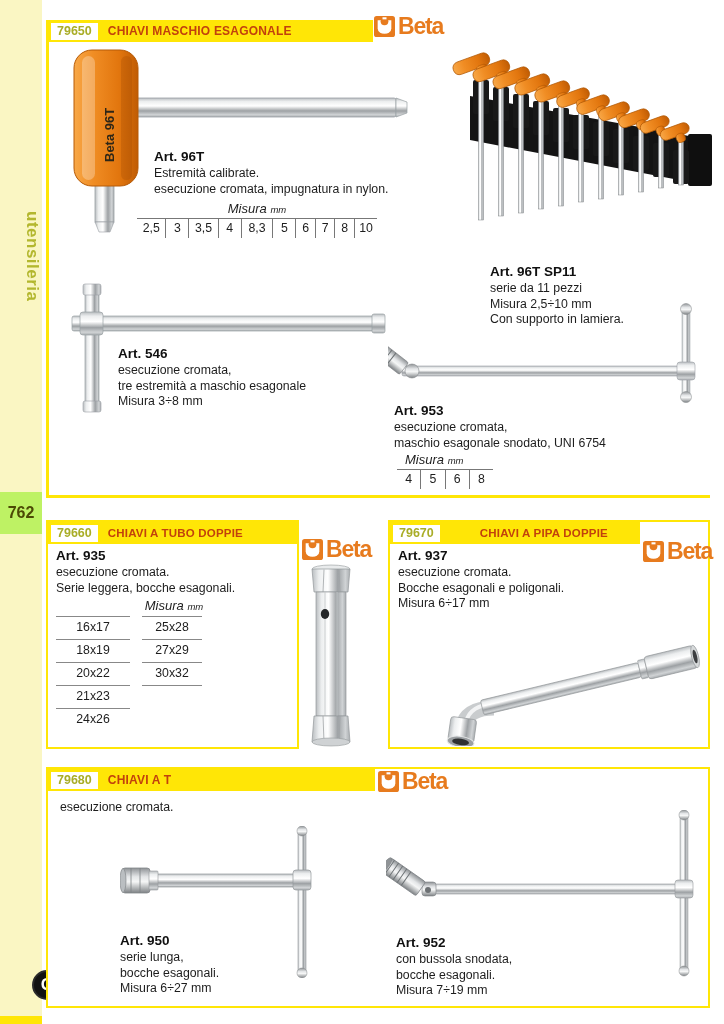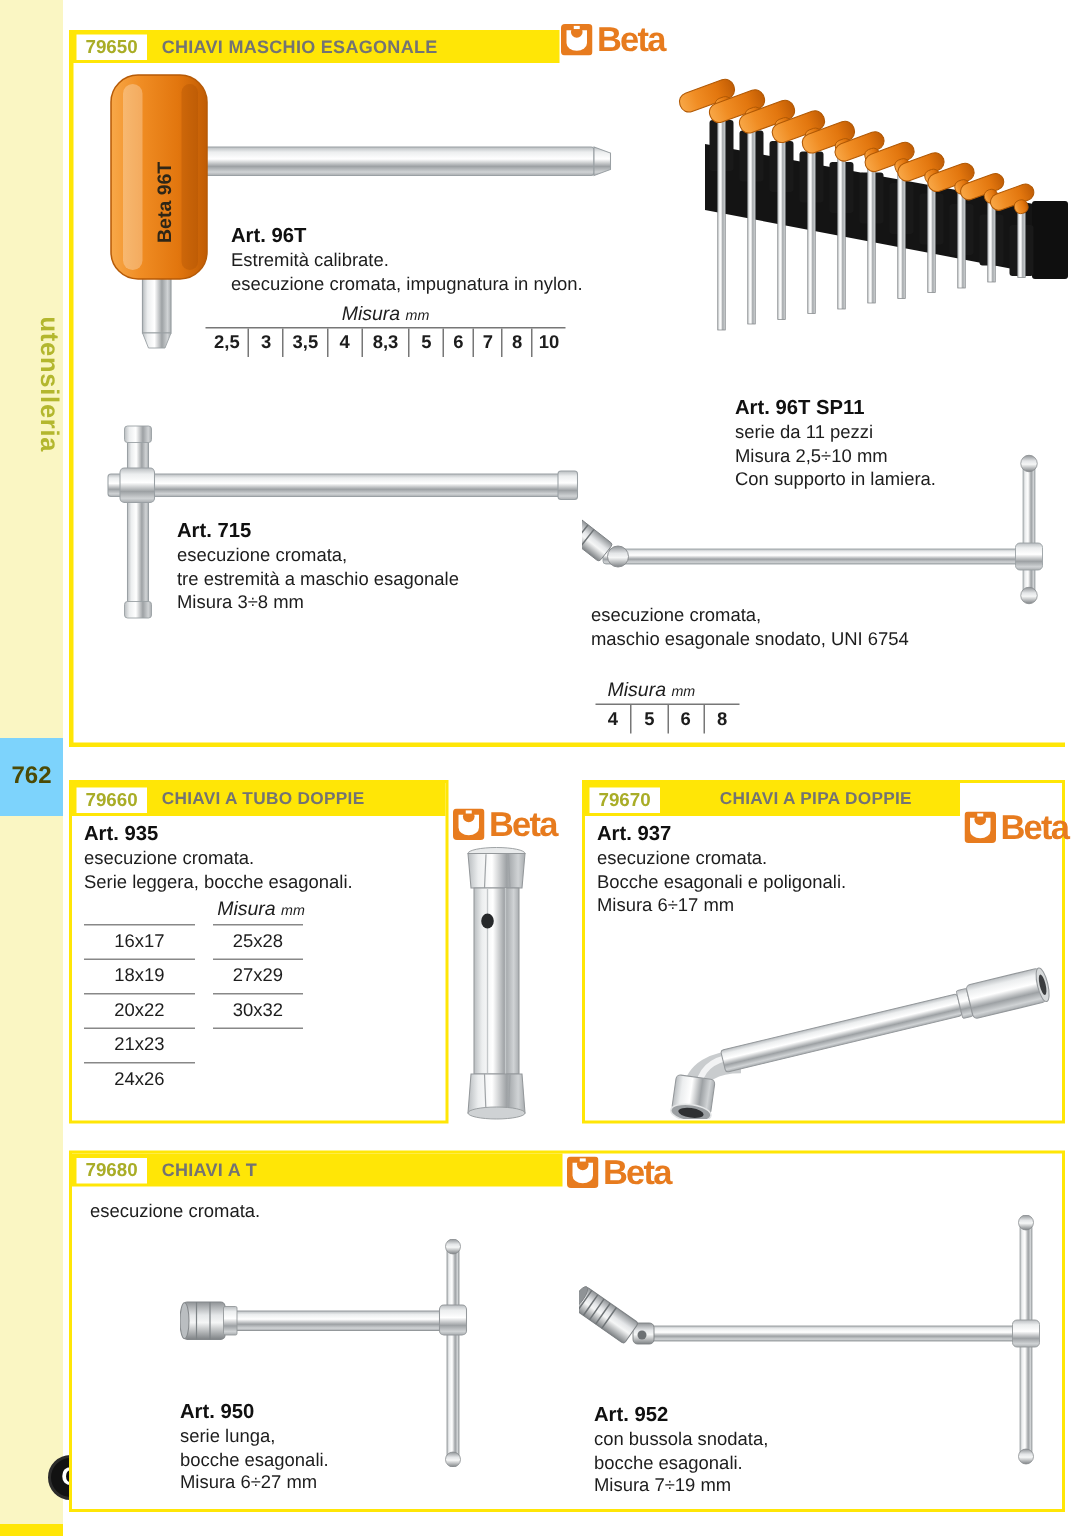--- a/index.html
+++ b/index.html
@@ -3,49 +3,49 @@
 <meta charset="utf-8">
 <style>
   html,body{margin:0;padding:0;background:#fff;}
   .page{position:relative;width:724px;height:1024px;background:#ffffff;overflow:hidden;
         font-family:"Liberation Sans","DejaVu Sans",sans-serif;color:#1d1d1d;}
   
   .sidebar{position:absolute;left:0;top:0;width:42px;height:1016px;background:#faf6c3;}
   .vlabel{position:absolute;left:0;top:196px;width:42px;height:120px;
           writing-mode:vertical-rl;text-align:center;
           font-weight:bold;font-size:17px;letter-spacing:.5px;color:#b3b72e;}
-  .pagebadge{position:absolute;left:0;top:492px;width:42px;height:52px;background:#7dd3fc;
+  .pagebadge{position:absolute;left:0;top:492px;width:42px;height:42px;background:#bef264;
           color:#4c4a05;font-weight:bold;font-size:16px;display:flex;align-items:center;justify-content:center;}
   .footstrip{position:absolute;left:0;top:1016px;width:42px;height:8px;background:#ffe606;}
   .clogo{position:absolute;left:32px;top:970px;width:30px;height:30px;border-radius:50%;
          background:#121212;color:#fff;font-weight:bold;font-size:17px;
          display:flex;align-items:center;justify-content:center;border:2px solid #2b2b2b;box-sizing:border-box;}
   
   .vline{position:absolute;left:46px;top:20px;width:2.5px;height:477px;background:#ffe606;}
   .s1bottom{position:absolute;left:46px;top:495px;width:664px;height:2.5px;background:#ffe606;}
   
   .sec-header{position:absolute;height:22px;background:#ffe606;display:flex;align-items:center;}
   .sec-header.inbox{position:absolute;left:0;top:0;}
   .code-chip{background:#ffffff;color:#a9ad27;font-weight:bold;font-size:12.5px;
              height:17px;line-height:17px;padding:0 6px;margin-left:3px;white-space:nowrap;}
-  .sec-title{font-weight:bold;font-size:12px;color:#737373;margin-left:10px;letter-spacing:.2px;white-space:nowrap;}
+  .sec-title{font-weight:bold;font-size:12px;color:#c2410c;margin-left:10px;letter-spacing:.2px;white-space:nowrap;}
   
   .beta{position:absolute;display:flex;align-items:center;gap:3px;}
   .beta .bx{width:21px;height:21px;display:block;}
   .beta .bt{color:#e77b1e;font-weight:800;font-size:23px;line-height:21px;letter-spacing:-1.2px;}
   
   .tblock{position:absolute;}
   .art-title{font-weight:bold;font-size:13.5px;color:#101010;margin-bottom:2px;white-space:nowrap;}
   .desc{font-size:12.3px;line-height:1.27;color:#1d1d1d;white-space:nowrap;}
   
   .mtable{position:absolute;}
   .mtitle{text-align:center;font-size:13px;color:#1d1d1d;height:17px;font-style:italic;}
   .mtitle .munit{font-size:9.5px;}
   .mtitle.left{text-align:left;padding-left:8px;}
-  .mrow{display:flex;border-top:1.4px solid #777;font-weight:bold;}
+  .mrow{display:flex;border-top:1.4px solid #777;}
   .mcell{flex:1;text-align:center;font-size:12.3px;padding:2px 0 3px 0;border-right:1.2px solid #777;}
   .mcell:last-child{border-right:none;}
   .m96 .mcell:nth-child(1){flex:1.3;} .m96 .mcell:nth-child(3){flex:1.3;}
   .m96 .mcell:nth-child(5){flex:1.4;} .m96 .mcell:nth-child(7){flex:.85;}
   .m96 .mcell:nth-child(8){flex:.85;} .m96 .mcell:nth-child(9){flex:.85;}
   
   .cols{display:flex;margin-top:1px;}
   .col{width:74px;margin-right:12px;}
   .col:last-child{width:60px;margin-right:0;}
   .vcell{border-top:1.3px solid #888;height:23px;box-sizing:border-box;
@@ -262,21 +262,21 @@
       <rect x="8" y="34" width="302" height="15" rx="2" fill="url(#chv)" stroke="#9aa0a4" stroke-width="0.7"></rect>
       <rect x="308" y="32" width="13" height="19" rx="2" fill="url(#chv)" stroke="#9aa0a4" stroke-width="0.7"></rect>
       <rect x="21" y="4" width="14" height="124" rx="2" fill="url(#chh)" stroke="#9aa0a4" stroke-width="0.7"></rect>
       <rect x="19" y="2" width="18" height="11" rx="2" fill="url(#chh)" stroke="#9aa0a4" stroke-width="0.6"></rect>
       <rect x="19" y="119" width="18" height="11" rx="2" fill="url(#chh)" stroke="#9aa0a4" stroke-width="0.6"></rect>
       <rect x="16" y="30" width="23" height="23" rx="3" fill="url(#chv)" stroke="#9aa0a4" stroke-width="0.7"></rect>
     </svg>
   </div>
 
   <div class="tblock" style="left:118px;top:346px;">
-    <div class="art-title">Art. 715</div>
+    <div class="art-title">Art. 546</div>
     <div class="desc">esecuzione cromata,</div>
     <div class="desc">tre estremità a maschio esagonale</div>
     <div class="desc">Misura 3÷8 mm</div>
   </div>
 
   <div class="imgwrap" style="left:388px;top:302px;">
     <svg width="322" height="102" viewBox="0 0 322 102">
       <rect x="14" y="64" width="286" height="10" rx="2" fill="url(#chv)" stroke="#9aa0a4" stroke-width="0.6"></rect>
       <rect x="294" y="6" width="8" height="90" rx="3" fill="url(#chh)" stroke="#9aa0a4" stroke-width="0.5"></rect>
       <circle cx="298" cy="7" r="5.5" fill="url(#sock)" stroke="#84888b" stroke-width="0.5"></circle>
@@ -285,20 +285,21 @@
       <circle cx="24" cy="69" r="7" fill="url(#sock)" stroke="#84888b" stroke-width="0.6"></circle>
       <g transform="rotate(38 22 72)">
         <rect x="-26" y="64" width="40" height="15" rx="2" fill="url(#sock)" stroke="#7e8285" stroke-width="0.6"></rect>
         <path d="M-22,64 v15 M-17,64 v15 M-12,64 v15 M-7,64 v15 M-2,64 v15" stroke="#6f7477" stroke-width="1"></path>
         <rect x="-35" y="66" width="9" height="11" fill="url(#sock)" stroke="#7e8285" stroke-width="0.6"></rect>
       </g>
     </svg>
   </div>
 
   <div class="tblock" style="left:394px;top:403px;">
+    <div class="art-title">Art. 953</div>
     <div class="desc">esecuzione cromata,</div>
     <div class="desc">maschio esagonale snodato, UNI 6754</div>
   </div>
 
   <div class="mtable" style="left:397px;top:452px;width:96px;">
     <div class="mtitle left">
       <span>Misura</span>
       <span class="munit">mm</span>
     </div>
     <div class="mrow">

